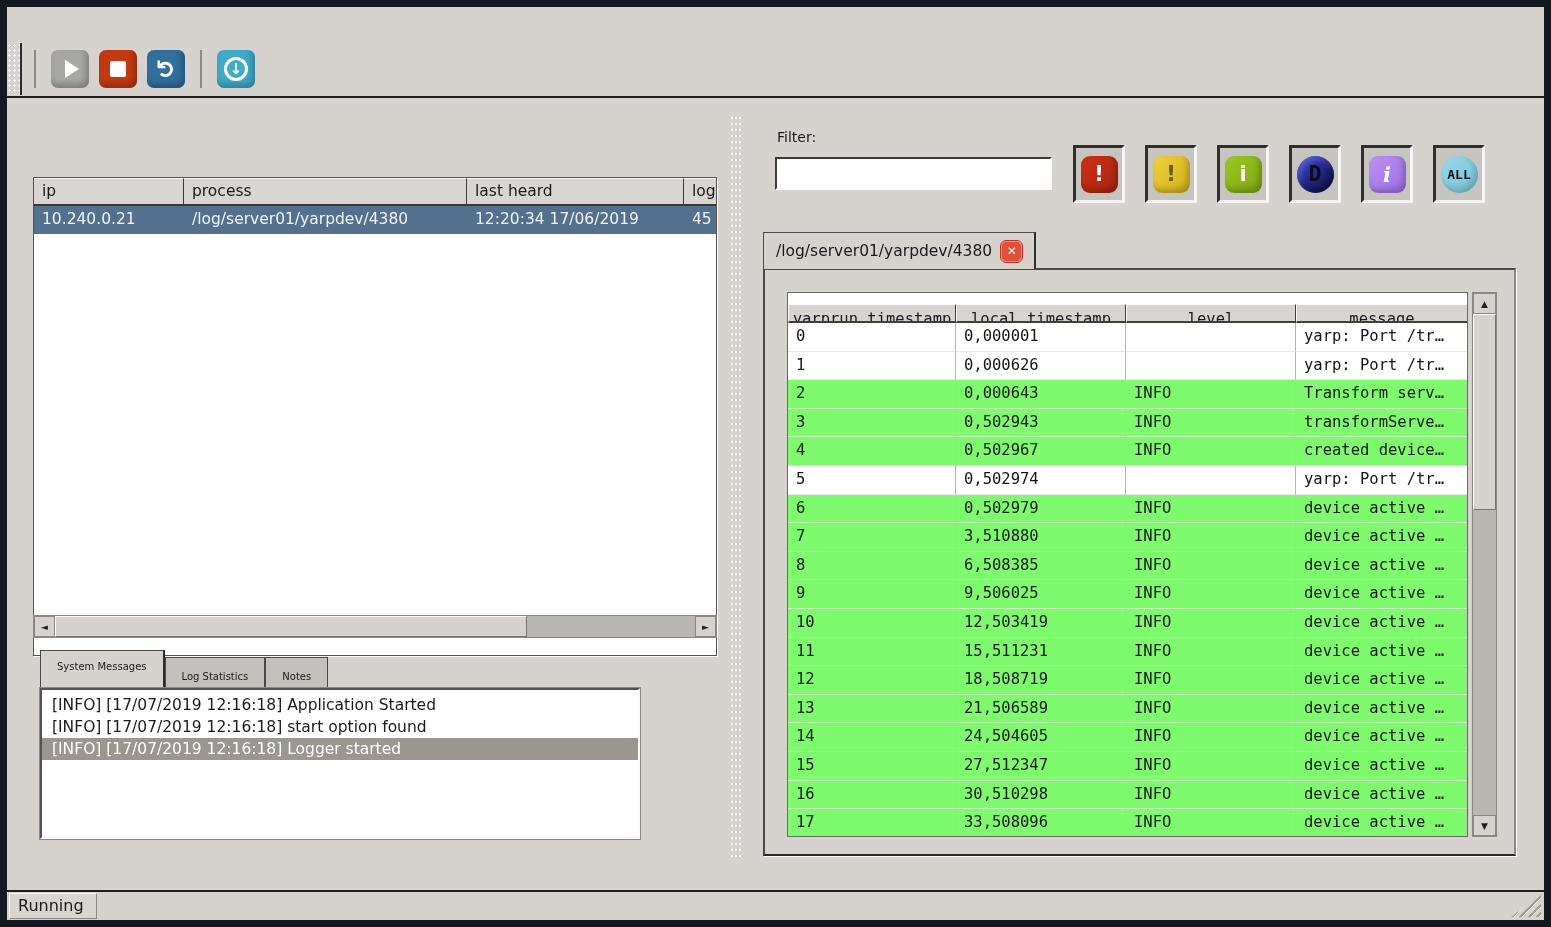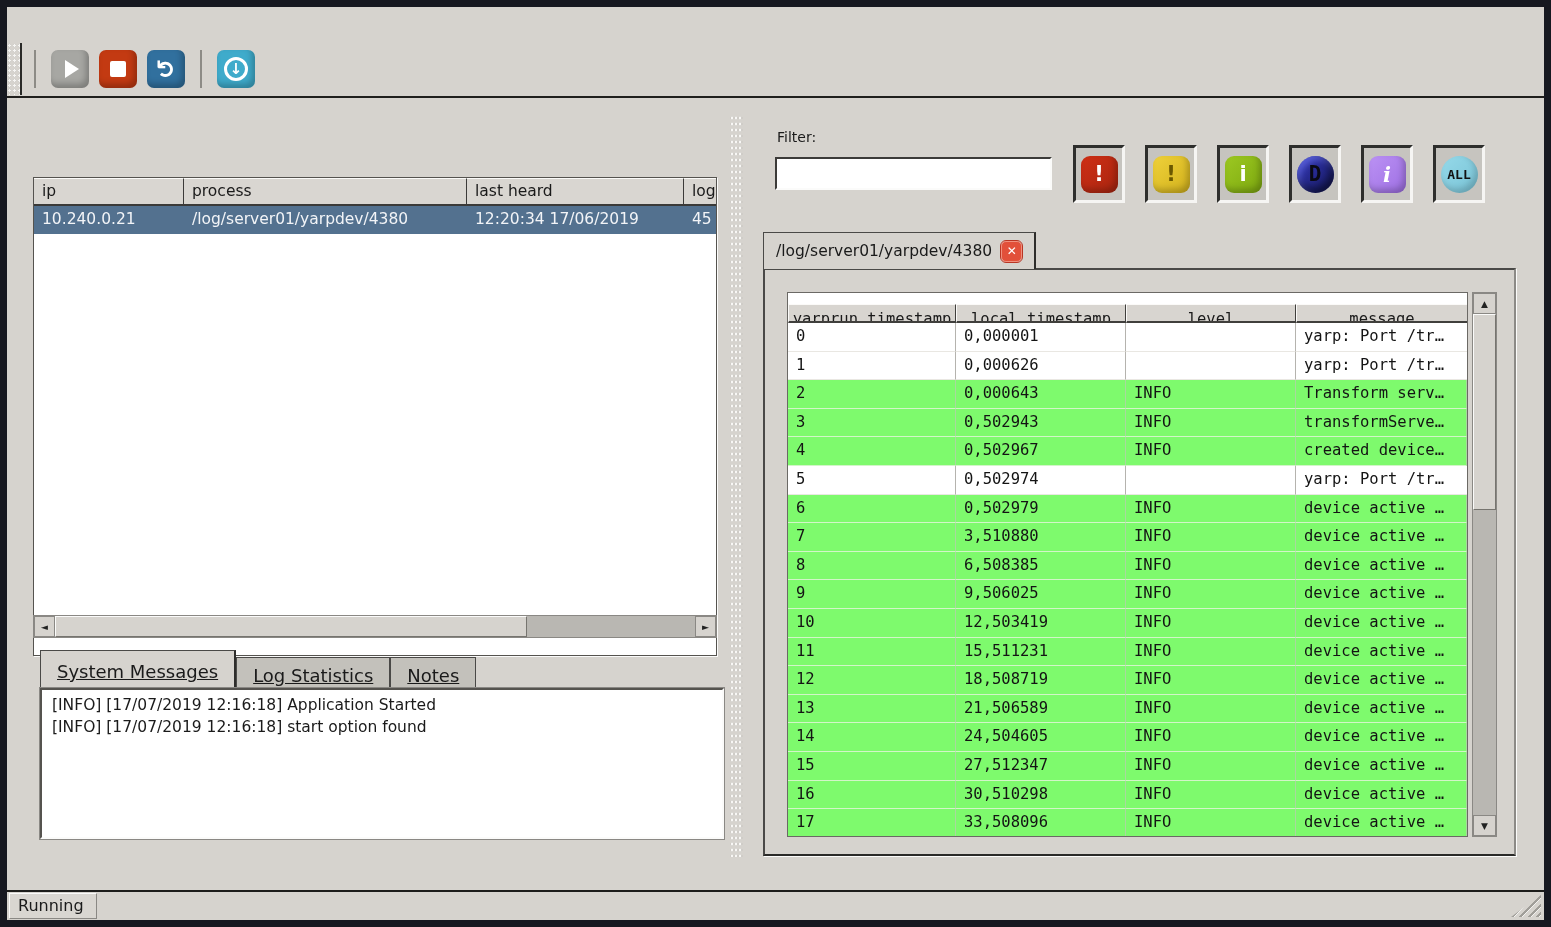--- a/index.html
+++ b/index.html
@@ -53,25 +53,25 @@
   .hscroll .sb-arrow.right { margin-left: auto; }
   .vscroll { position: absolute; width: 25px; background: #b9b7b2; border: 1px solid #8a8884;
              display: flex; flex-direction: column; }
   .vscroll .sb-arrow { width: 100%; height: 21px; }
   .vscroll .sb-thumb { width: 100%; height: 196px; background: #d6d3ce; border: 1px solid #76746f;
               border-top-color: #fbfbfa; border-left-color: #fbfbfa; }
   .vscroll .sb-arrow.down { margin-top: auto; }
 
   
   .bottom-tabs { position: absolute; left: 33px; top: 643px; height: 38px; display: flex; align-items: flex-end; }
-  .btab { font-size: 18px; color: #1a1a1a; padding: 7px 16px; border: 1px solid #4a4947;
-          background: #c3c1bb; height: 31px; white-space: nowrap; text-decoration: underline; }
+  .btab { font-size: 10px; color: #1a1a1a; padding: 13px 16px; border: 1px solid #4a4947;
+          background: #c3c1bb; height: 31px; white-space: nowrap; }
   .btab.active { background: #d6d3ce; height: 38px; padding-top: 10px; border-bottom: none;
           border-right: 2px solid #2e2d2b; }
-  .sysmsg-box { position: absolute; left: 33px; top: 681px; width: 684px; height: 151px;
+  .sysmsg-box { position: absolute; left: 33px; top: 681px; width: 600px; height: 151px;
           background: #fff; border: 2px solid; border-color: #55534f #fbfbfa #fbfbfa #55534f;
           outline: 1px solid #8a8884; padding-top: 4px; overflow: hidden; }
   .sysmsg-item { font-size: 15.5px; color: #1a1a1a; padding: 2px 10px; white-space: nowrap; }
   .sysmsg-item.selected { background: #9a9791; color: #ffffff; }
 
   
   .splitter { position: absolute; left: 723px; top: 108px; width: 13px; height: 742px;
           background-image: radial-gradient(#f8f7f5 0.8px, #c0beb9 1.4px, transparent 1.6px);
           background-size: 4px 6px; }
 
@@ -181,20 +181,21 @@
 
   <div class="bottom-tabs" data-name="bottom-tab-bar">
       <div class="btab active" data-name="tab-system-messages">System Messages</div>
       <div class="btab" data-name="tab-log-statistics">Log Statistics</div>
       <div class="btab" data-name="tab-notes">Notes</div>
     </div>
 
   <div class="sysmsg-box" data-name="system-messages-list">
       <div class="sysmsg-item" data-name="list-item">[INFO]  [17/07/2019 12:16:18] Application Started</div>
       <div class="sysmsg-item" data-name="list-item">[INFO]  [17/07/2019 12:16:18] start option found</div>
+      <div class="sysmsg-item selected" data-name="list-item">[INFO]  [17/07/2019 12:16:18] Logger started</div>
     </div>
 
   <div class="splitter" data-name="panel-splitter"></div>
 
   <div class="filter-label" data-name="filter-label">Filter:</div>
   <input class="filter-input" type="text" data-name="filter-input" value="" style="">
 
   <div class="level-btns" data-name="level-filter-buttons">
       <div class="lvl-btn" data-name="level-button-error">
         <div class="lvl-icon rounded-square" data-name="error-level-icon" style="background: linear-gradient(135deg, rgb(207, 47, 21), rgb(168, 37, 16)); color: rgb(255, 255, 255);">!</div>

